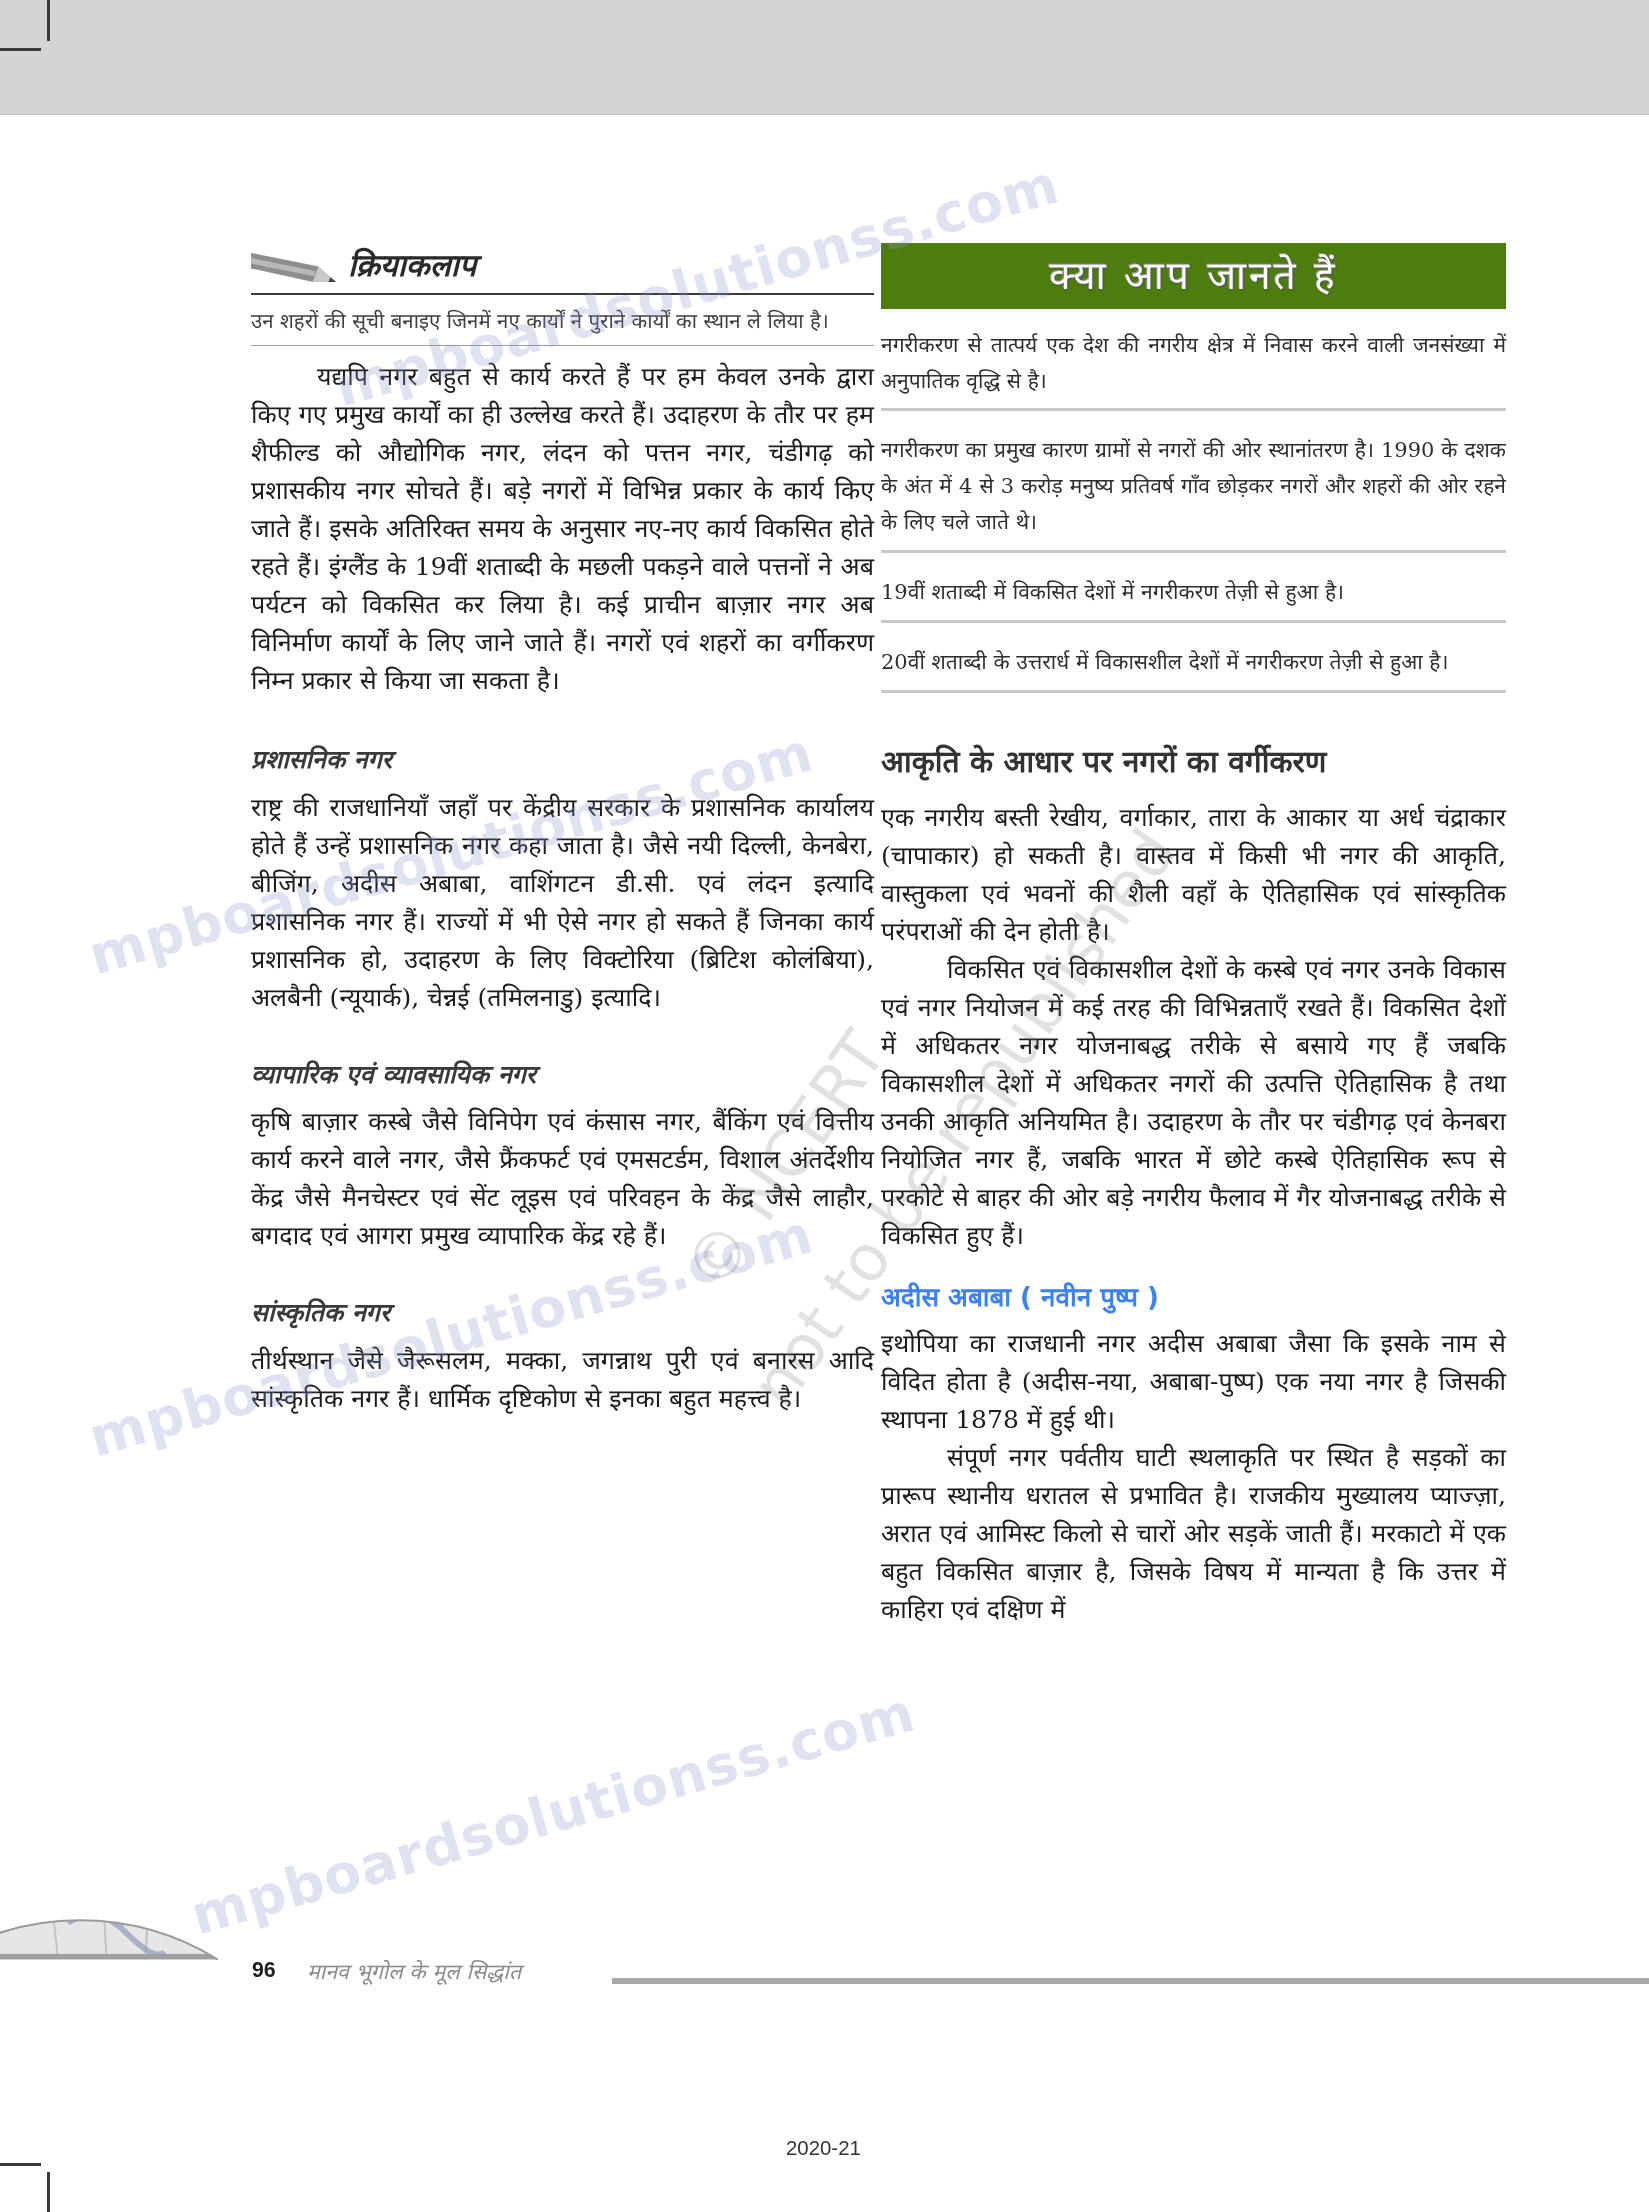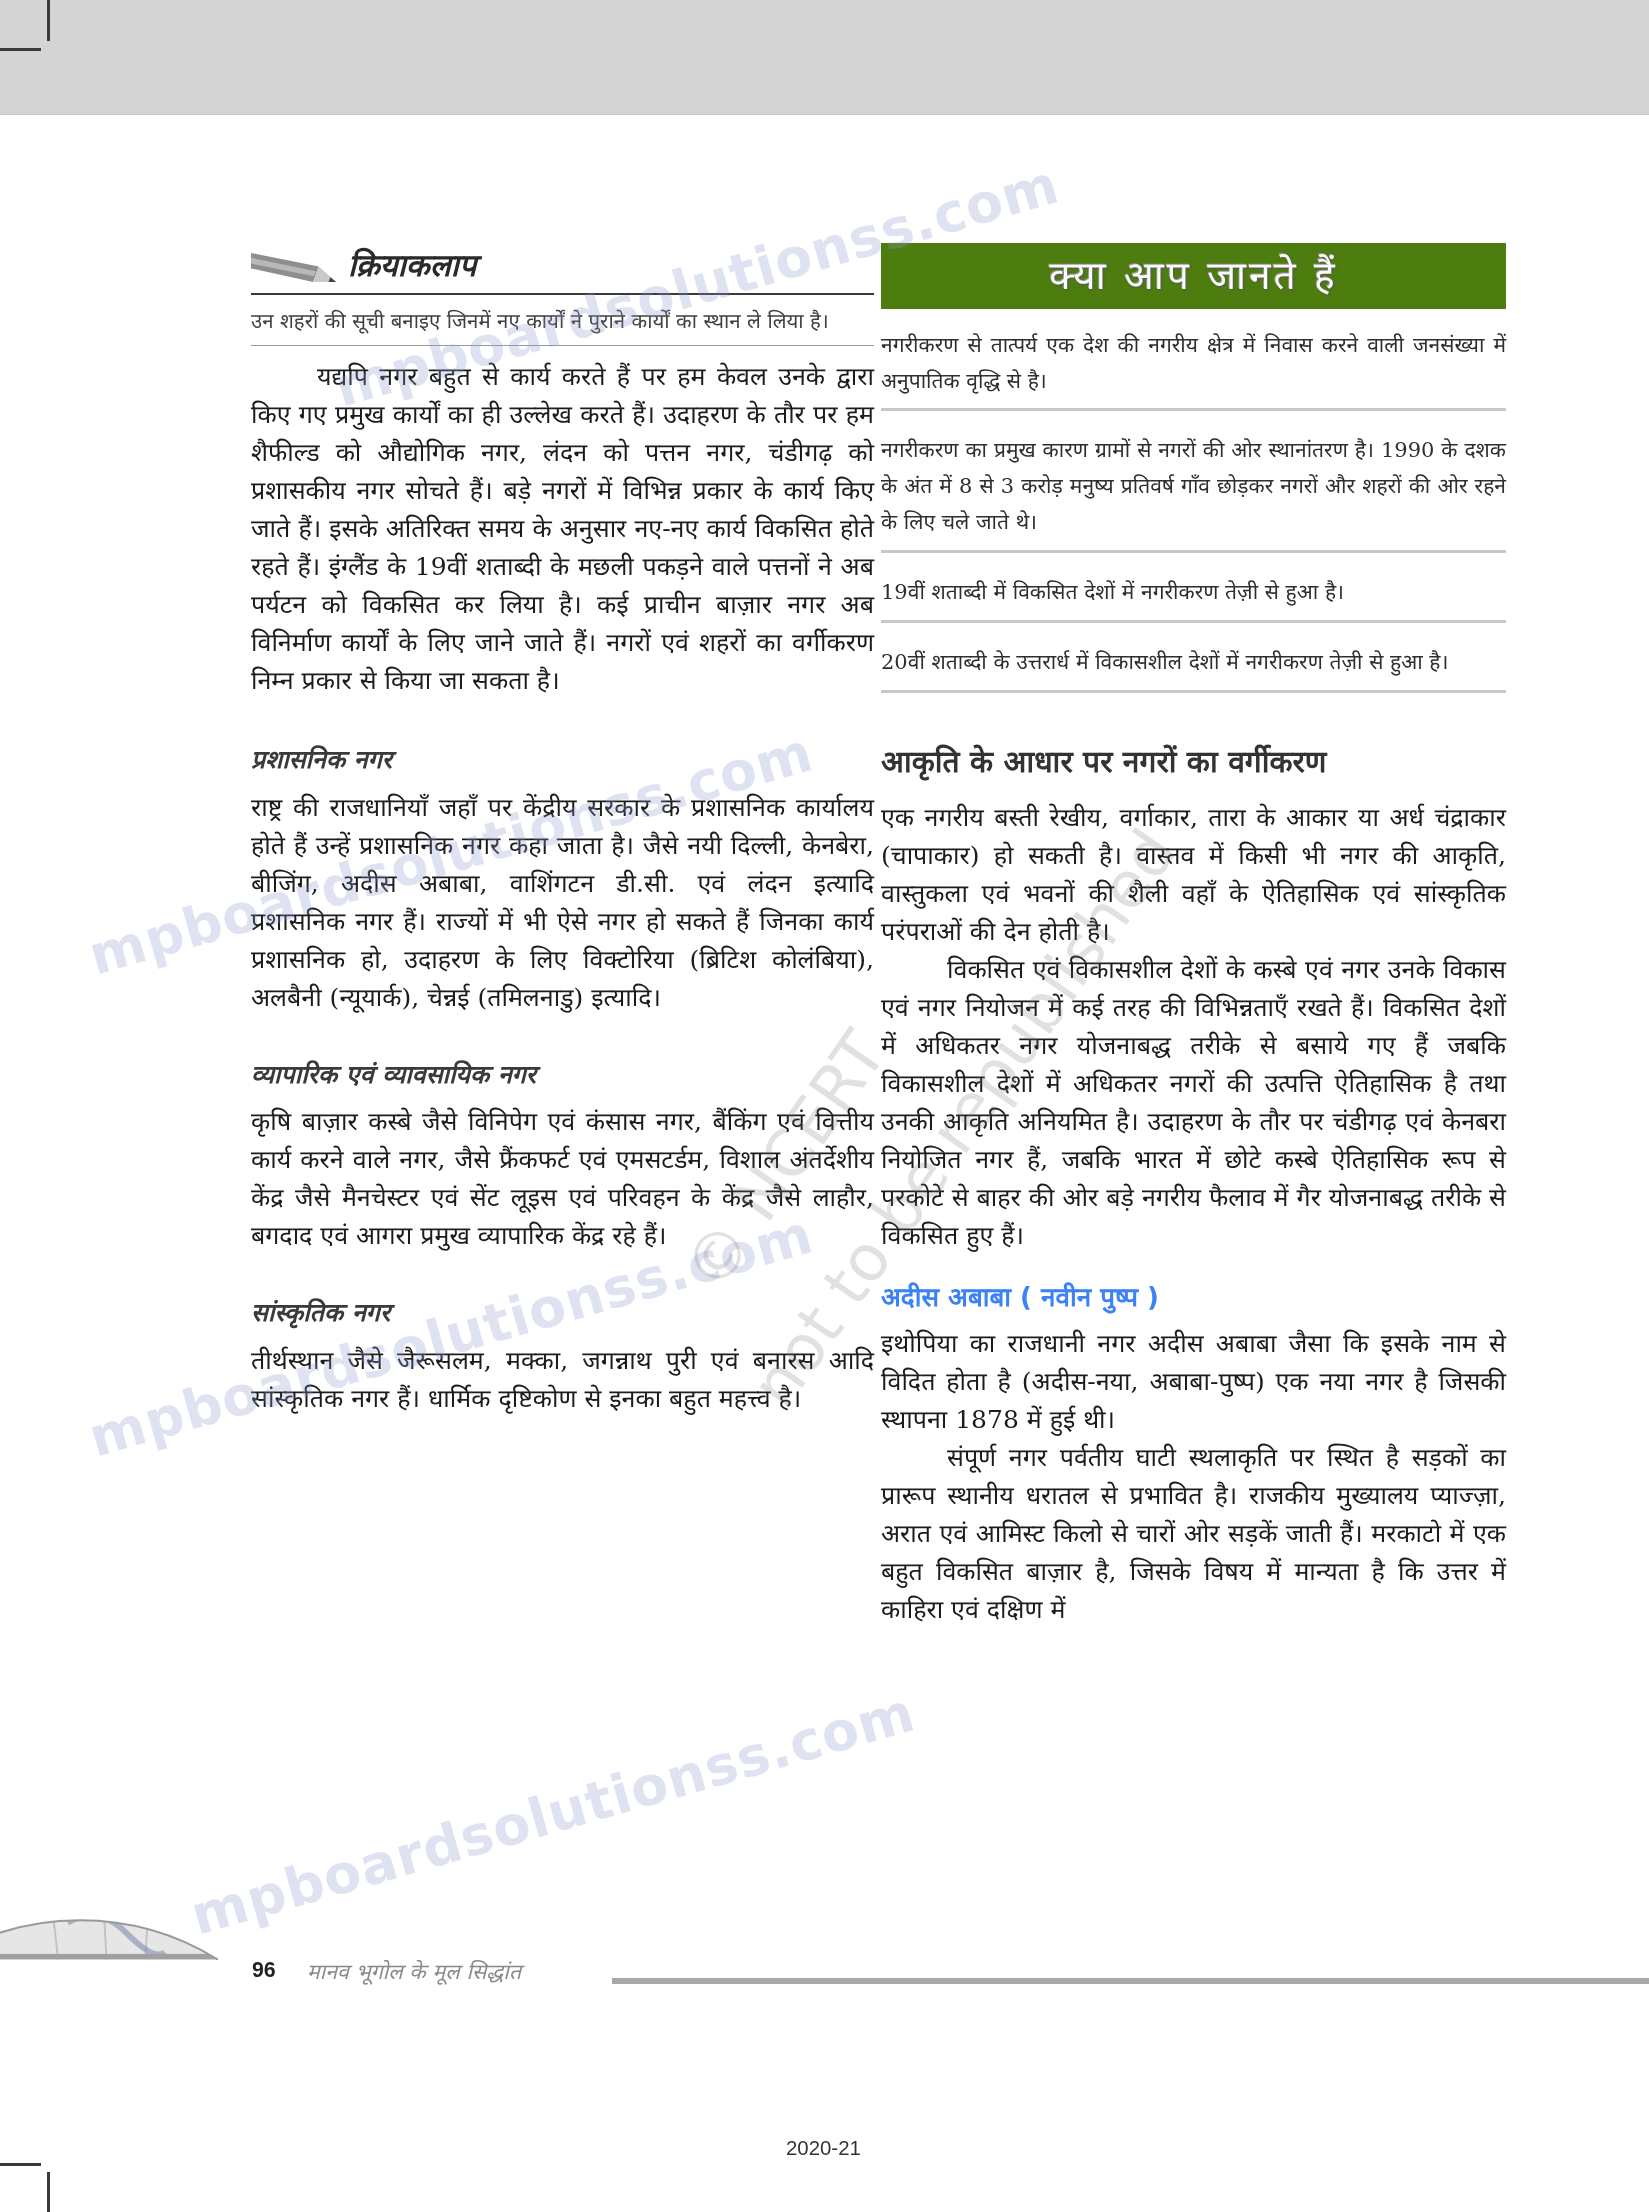--- a/index.html
+++ b/index.html
@@ -123,21 +123,21 @@
   <div style="margin-top:39px;">
     <h3 class="sub-head">सांस्कृतिक नगर</h3>
     <p class="para">तीर्थस्थान जैसे जैरूसलम, मक्का, जगन्नाथ पुरी एवं बनारस आदि सांस्कृतिक नगर हैं। धार्मिक दृष्टिकोण से इनका बहुत महत्त्व है।</p>
   </div>
 </div>
 
 <div class="col col-right">
   <div>
     <div class="dyk-banner">क्या आप जानते हैं</div>
     <div class="dyk-item">नगरीकरण से तात्पर्य एक देश की नगरीय क्षेत्र में निवास करने वाली जनसंख्या में अनुपातिक वृद्धि से है।</div>
-    <div class="dyk-item" style="padding-top:21.3px;">नगरीकरण का प्रमुख कारण ग्रामों से नगरों की ओर स्थानांतरण है। 1990 के दशक के अंत में 8 से 3 करोड़ मनुष्य प्रतिवर्ष गाँव छोड़कर नगरों और शहरों की ओर रहने के लिए चले जाते थे।</div>
+    <div class="dyk-item" style="padding-top:21.3px;">नगरीकरण का प्रमुख कारण ग्रामों से नगरों की ओर स्थानांतरण है। 1990 के दशक के अंत में 4 से 3 करोड़ मनुष्य प्रतिवर्ष गाँव छोड़कर नगरों और शहरों की ओर रहने के लिए चले जाते थे।</div>
     <div class="dyk-item" style="padding-top:21.3px;">19वीं शताब्दी में विकसित देशों में नगरीकरण तेज़ी से हुआ है।</div>
     <div class="dyk-item" style="padding-top:21.3px;">20वीं शताब्दी के उत्तरार्ध में विकासशील देशों में नगरीकरण तेज़ी से हुआ है।</div>
   </div>
 
   <h2 class="right-head">आकृति के आधार पर नगरों का वर्गीकरण</h2>
   <p class="para">एक नगरीय बस्ती रेखीय, वर्गाकार, तारा के आकार या अर्ध चंद्राकार (चापाकार) हो सकती है। वास्तव में किसी भी नगर की आकृति, वास्तुकला एवं भवनों की शैली वहाँ के ऐतिहासिक एवं सांस्कृतिक परंपराओं की देन होती है।</p>
   <p class="para indent">विकसित एवं विकासशील देशों के कस्बे एवं नगर उनके विकास एवं नगर नियोजन में कई तरह की विभिन्नताएँ रखते हैं। विकसित देशों में अधिकतर नगर योजनाबद्ध तरीके से बसाये गए हैं जबकि विकासशील देशों में अधिकतर नगरों की उत्पत्ति ऐतिहासिक है तथा उनकी आकृति अनियमित है। उदाहरण के तौर पर चंडीगढ़ एवं केनबरा नियोजित नगर हैं, जबकि भारत में छोटे कस्बे ऐतिहासिक रूप से परकोटे से बाहर की ओर बड़े नगरीय फैलाव में गैर योजनाबद्ध तरीके से विकसित हुए हैं।</p>
 
   <h3 class="right-sub">अदीस अबाबा ( नवीन पुष्प )</h3>
   <p class="para">इथोपिया का राजधानी नगर अदीस अबाबा जैसा कि इसके नाम से विदित होता है (अदीस-नया, अबाबा-पुष्प) एक नया नगर है जिसकी स्थापना 1878 में हुई थी।</p>

